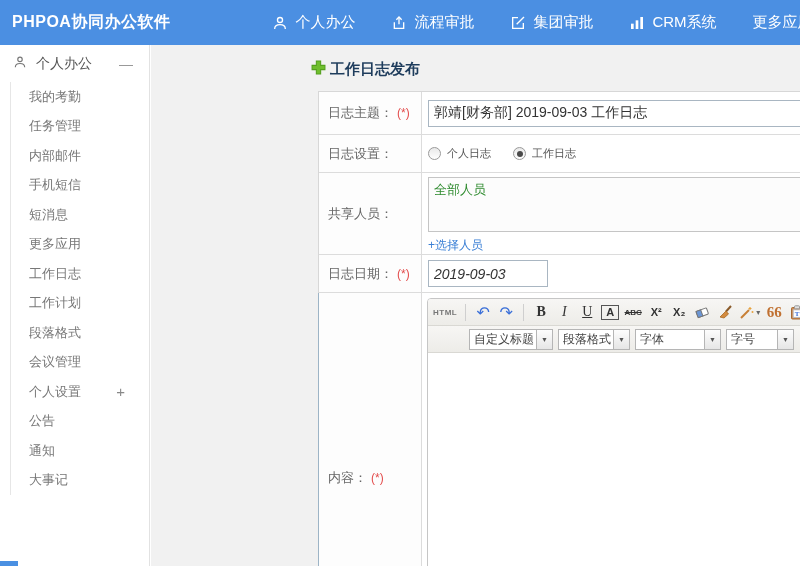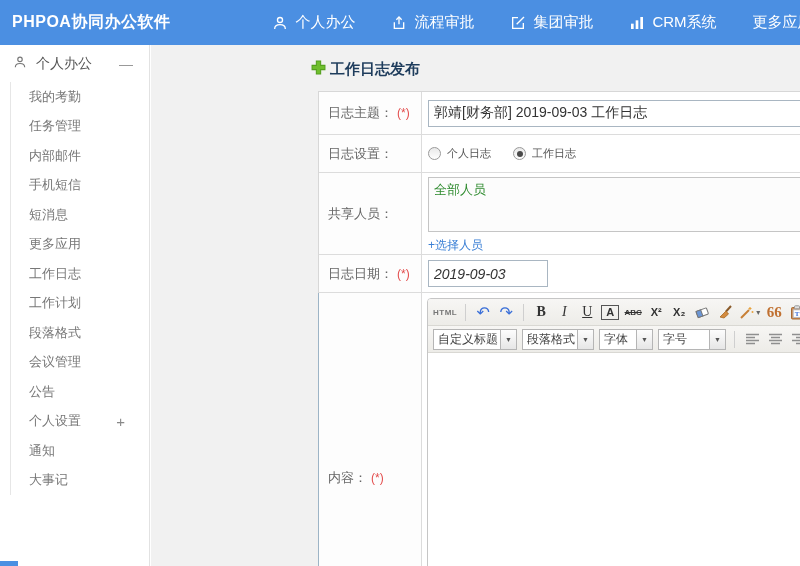--- a/index.html
+++ b/index.html
@@ -82,21 +82,21 @@
   .tb-sup, .tb-sub { font-size:11px; font-weight:bold; }
   .tb-quote { font-family:"Liberation Serif",serif; font-weight:bold; font-size:15px; color:#c07030; }
   .mini-caret { font-size:8px; color:#666; margin-left:2px; }
 
   .dd { display:flex; align-items:center; flex:0 0 auto; }
   .dd-text { height:21px; line-height:19px; border:1px solid #b5b5b5; background:#fff;
              font-size:12px; color:#444; padding:0 4px; overflow:hidden; }
   .dd-caret { width:16px; height:21px; border:1px solid #b5b5b5; border-left:none;
               background:linear-gradient(#fdfdfd,#e6e6e6); display:flex; align-items:center;
               justify-content:center; font-size:7px; color:#555; cursor:pointer; }
-  .w-heading { width:68px; } .w-para { width:56px; } .w-font { width:38px; } .w-size { width:52px; }
+  .w-heading { width:68px;margin-left:36px; } .w-para { width:56px; } .w-font { width:70px; } .w-size { width:52px; }
 
   .editor-body { flex:1; background:#fff; }
 
   .hscroll { position:absolute; left:0; bottom:0; width:18px; height:5px; background:#4a90e2; }
 </style>
 </head>
 <body>
 
 <div class="app">
 
@@ -189,26 +189,26 @@
       <div class="sub-item">
           <span>工作计划</span>
         </div>
       <div class="sub-item">
           <span>段落格式</span>
         </div>
       <div class="sub-item">
           <span>会议管理</span>
         </div>
       <div class="sub-item">
-          <span>公告</span>
-        </div>
-      <div class="sub-item">
         <span>个人设置</span>
         <span class="expand-toggle">+</span>
       </div>
+      <div class="sub-item">
+          <span>公告</span>
+        </div>
       <div class="sub-item">
           <span>通知</span>
         </div>
       <div class="sub-item">
           <span>大事记</span>
         </div>
     </div>
   </aside>
 
   <main class="main">

